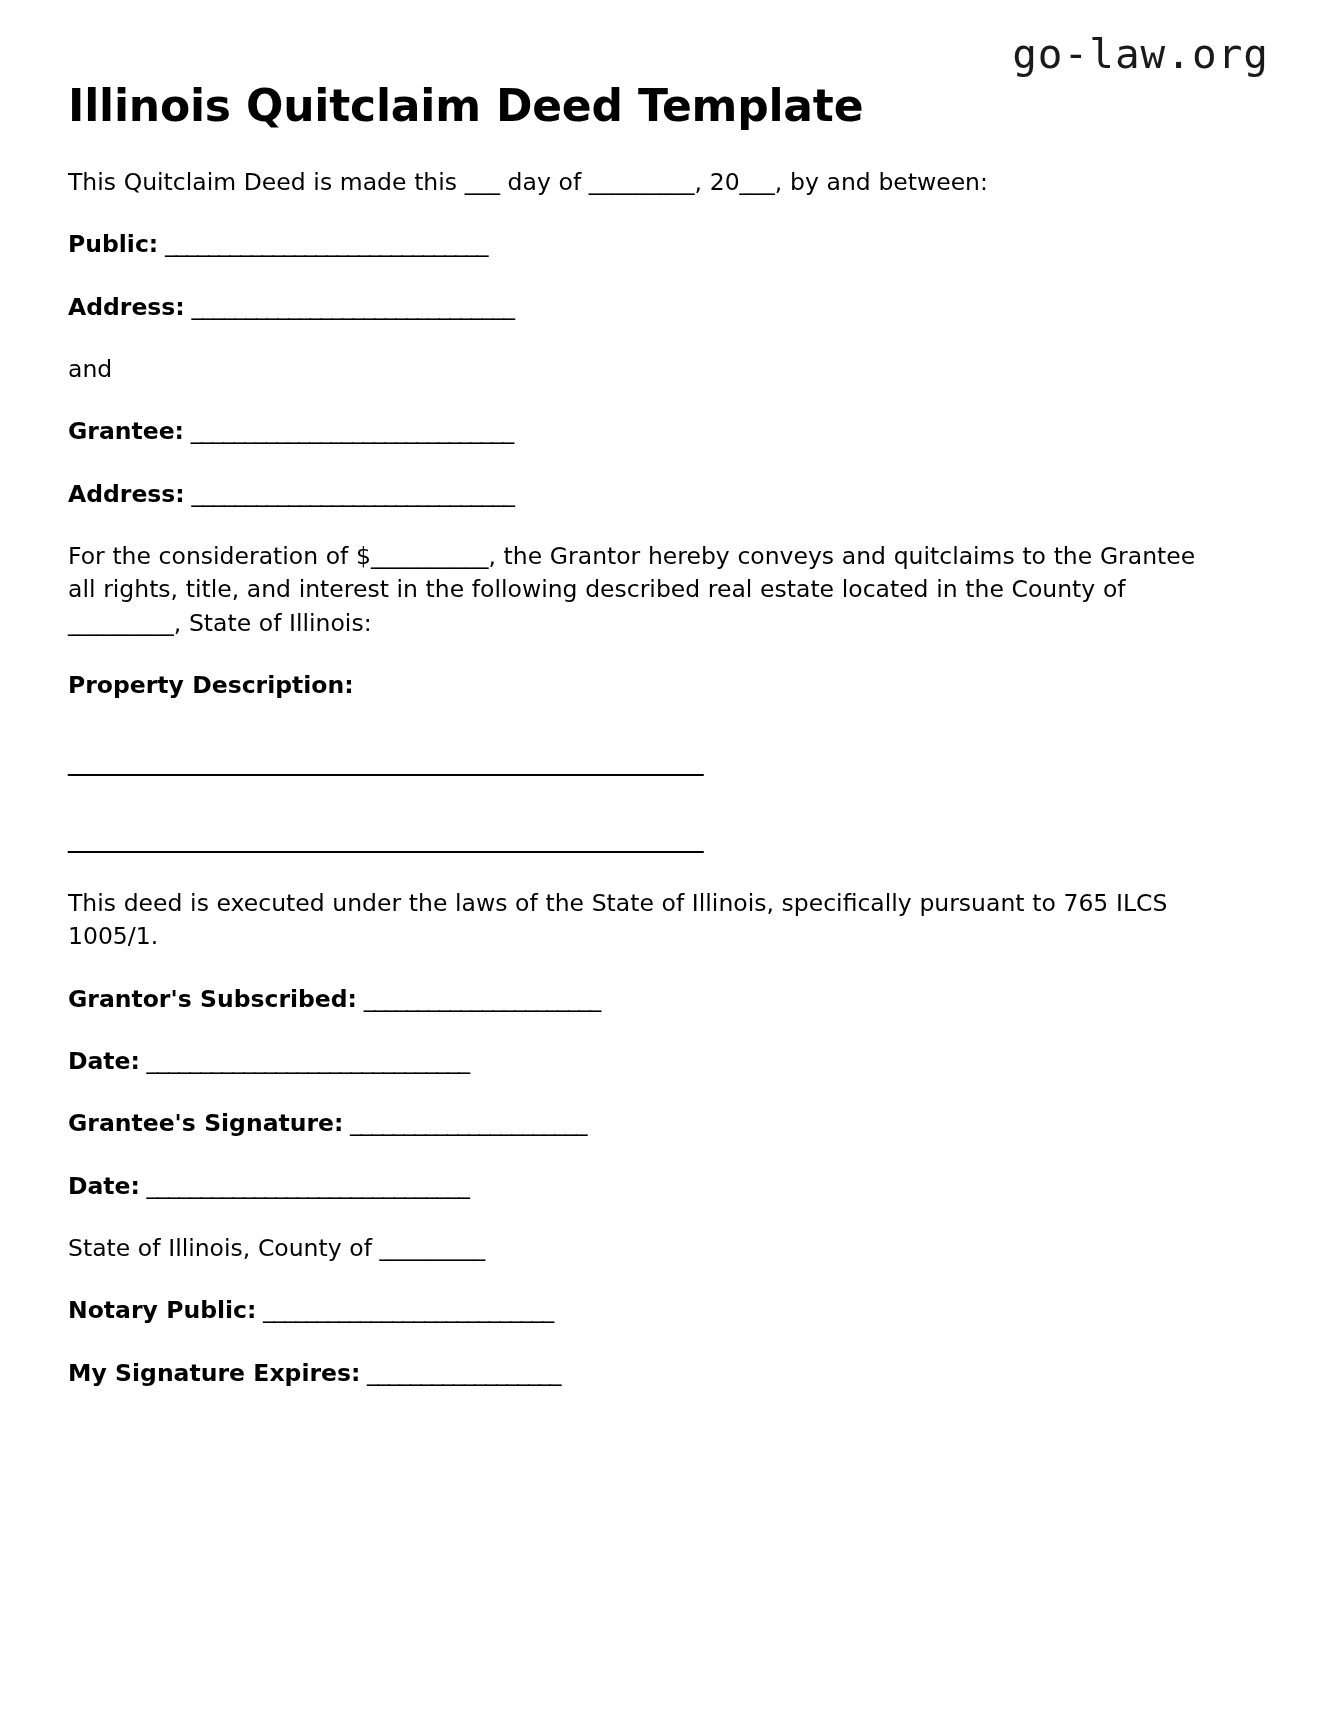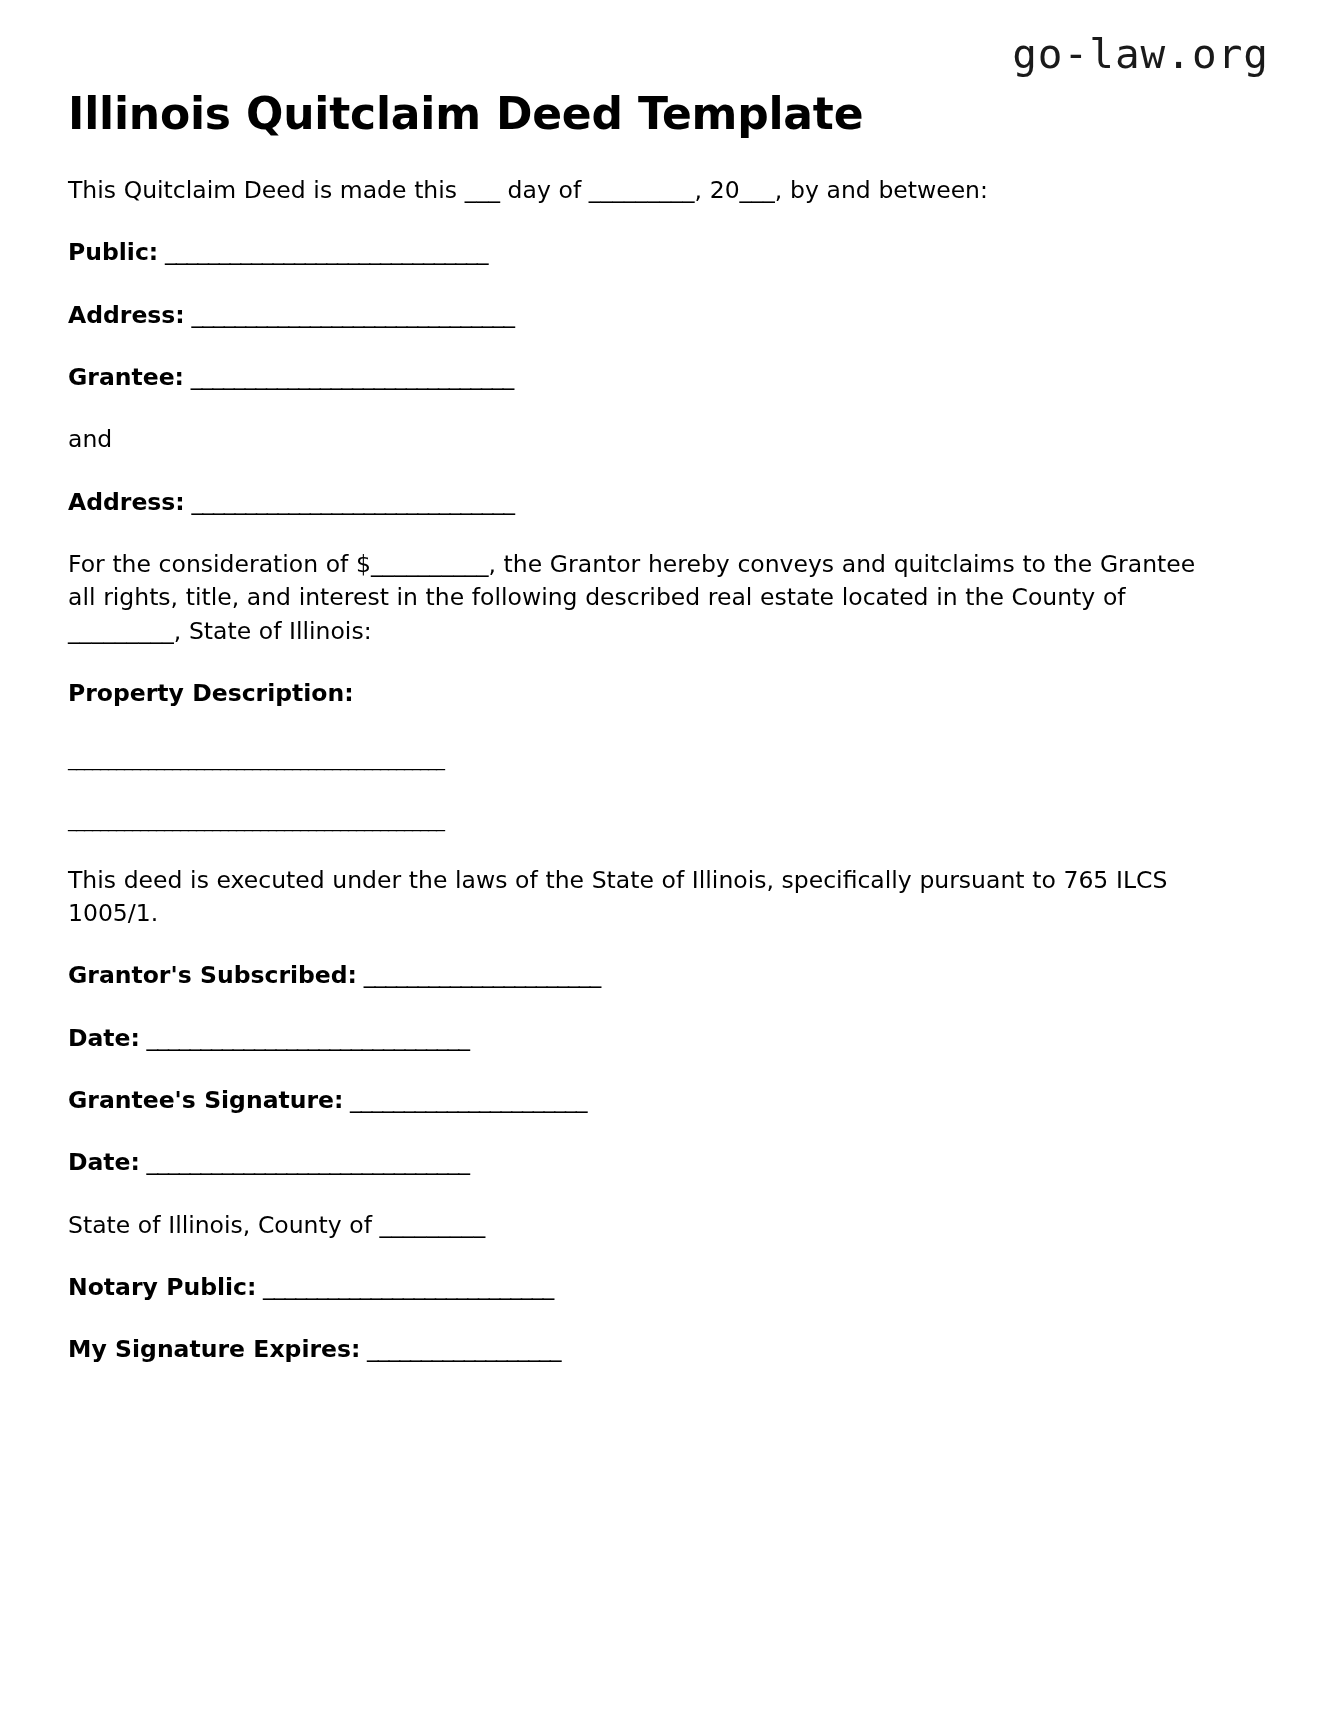--- a/index.html
+++ b/index.html
@@ -26,21 +26,21 @@
     font-family: "DejaVu Sans Mono", monospace;
     font-size: 41px;
     letter-spacing: 1px;
     color: #1a1a1a;
     white-space: nowrap;
     line-height: 1;
   }
   .content {
     position: absolute;
     left: 68px;
-    top: 88px;
+    top: 80px;
     width: 1128px;
   }
   h1.doc-title {
     font-family: "DejaVu Sans", sans-serif;
     font-weight: bold;
     font-size: 44px;
     line-height: 1.18;
     margin: 0 0 34px 0;
     letter-spacing: -0.2px;
     color: #000;
@@ -54,21 +54,21 @@
   }
   .lbl {
     font-weight: bold;
   }
   
   .fill {
     font-family: "DejaVu Sans", sans-serif;
     letter-spacing: -1px;
   }
   .blankline {
-    font-size: 18px;
+    font-size: 29px;
     line-height: 1.42;
     margin: 0;
     letter-spacing: -1px;
     color: #000;
     white-space: nowrap;
   }
   .desc-line-1 { margin: 36px 0 0 0; }
   .desc-line-2 { margin: 36px 0 30px 0; }
 </style>
 </head>
@@ -85,25 +85,25 @@
     <p class="para">This Quitclaim Deed is made this ___ day of _________, 20___, by and between:</p>
 
     <p class="para">
       <span class="lbl">Public:</span><span class="fill"> ______________________________</span>
     </p>
 
     <p class="para">
       <span class="lbl">Address:</span><span class="fill"> ______________________________</span>
     </p>
 
+    <p class="para">and</p>
+
     <p class="para">
       <span class="lbl">Grantee:</span><span class="fill"> ______________________________</span>
     </p>
-
-    <p class="para">and</p>
 
     <p class="para">
       <span class="lbl">Address:</span><span class="fill"> ______________________________</span>
     </p>
 
     <p class="para">For the consideration of $__________, the Grantor hereby conveys and quitclaims to the Grantee all rights, title, and interest in the following described real estate located in the County of _________, State of Illinois:</p>
 
     <p class="para">
       <span class="lbl">Property Description:</span>
     </p>

